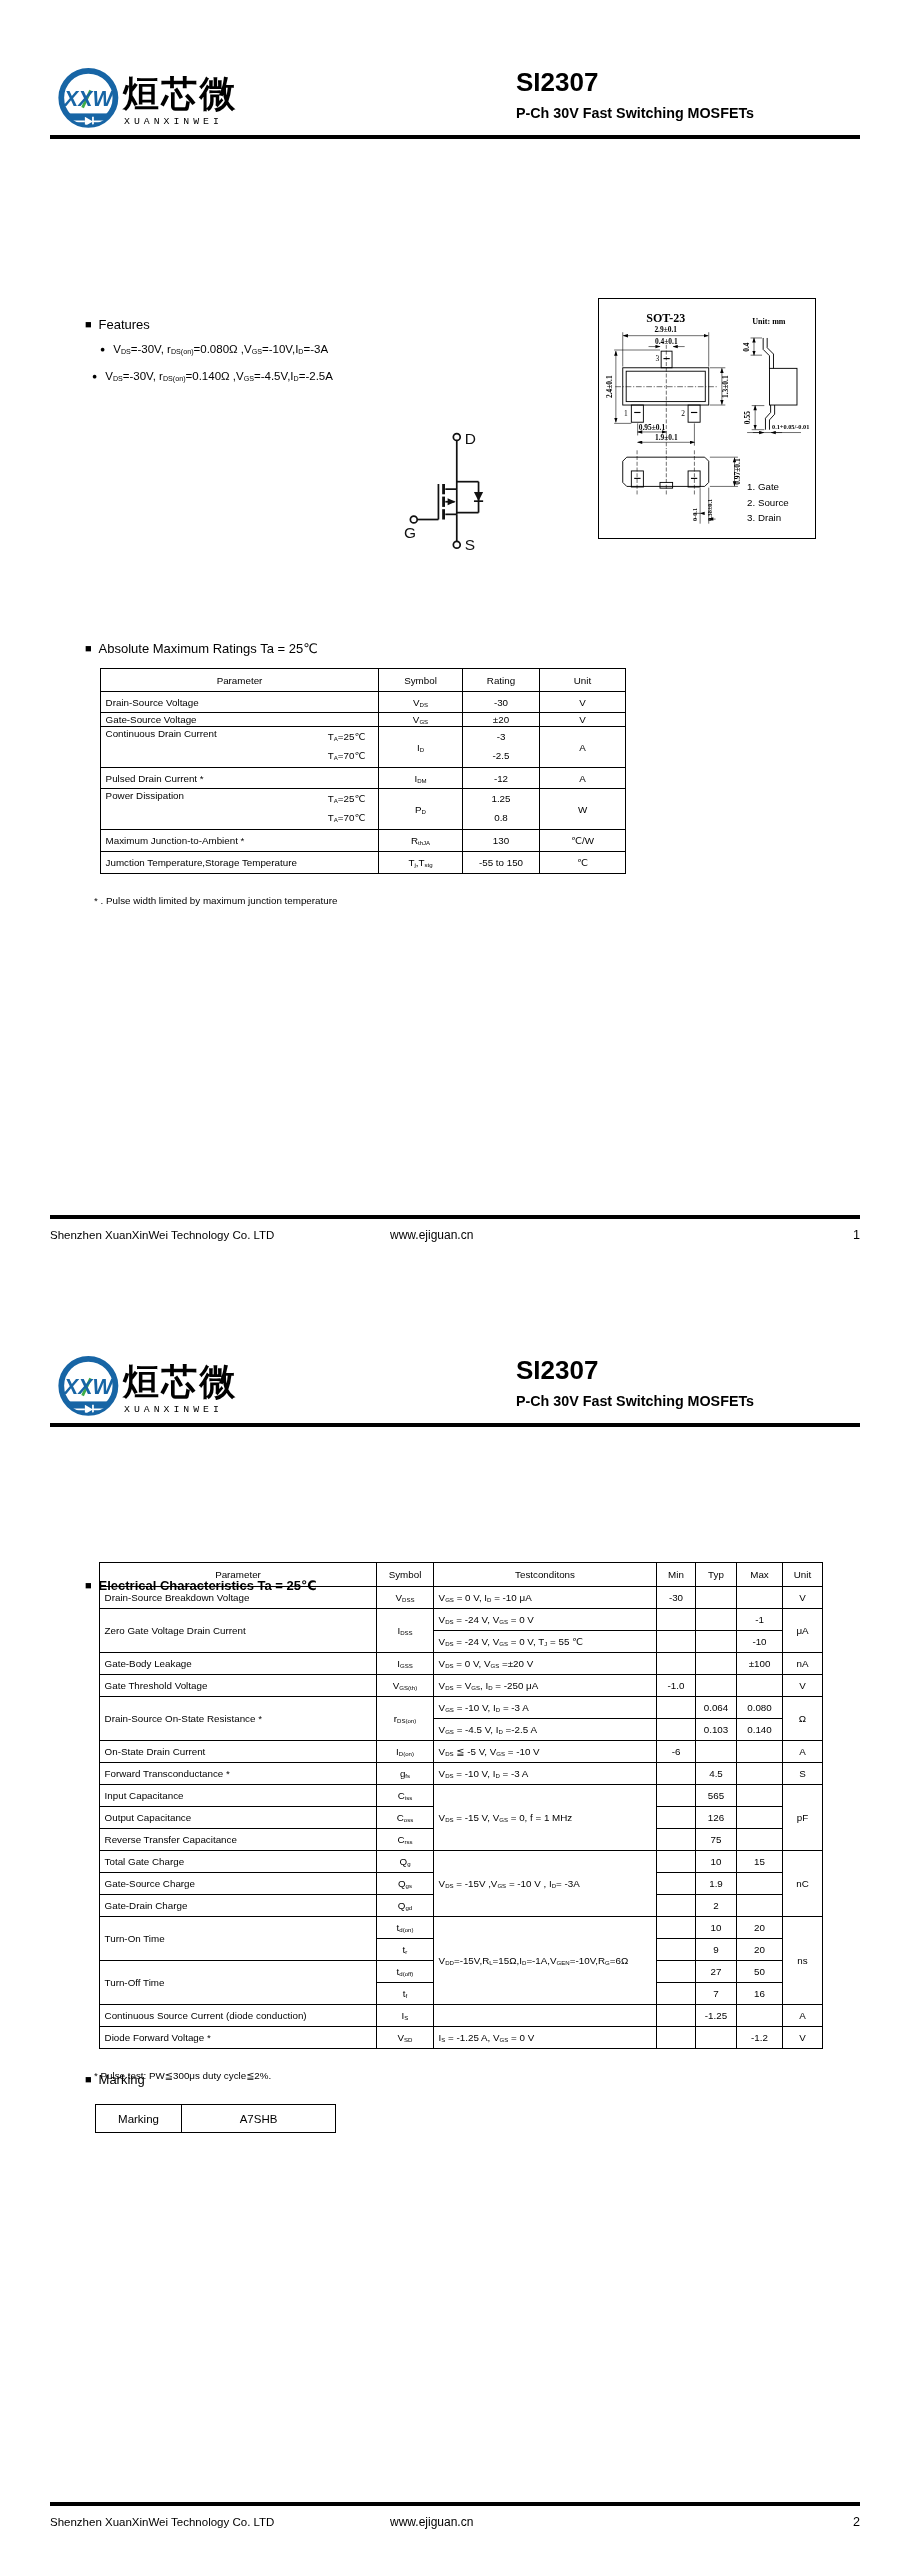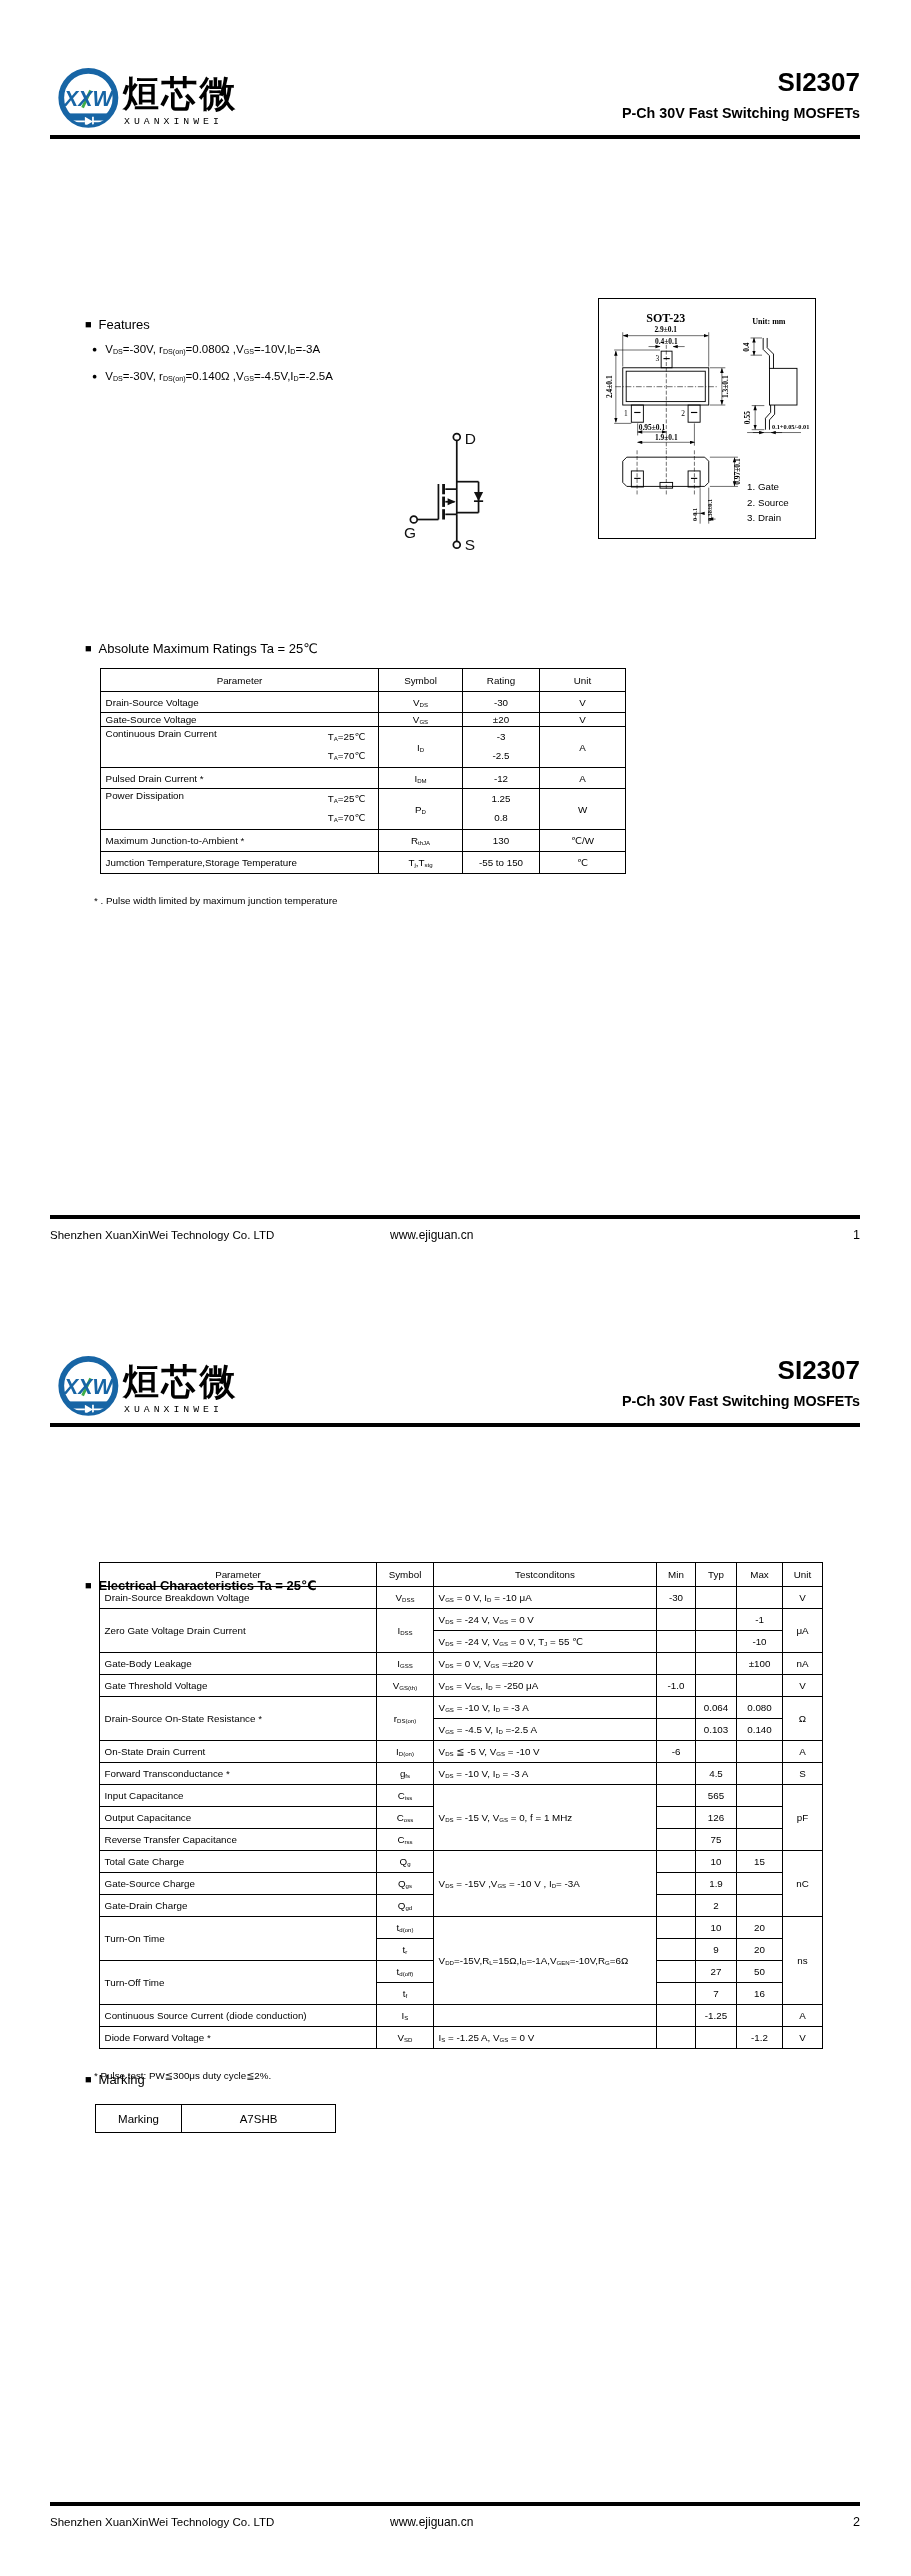--- a/index.html
+++ b/index.html
@@ -5,21 +5,21 @@
   html,body{margin:0;padding:0;background:#fff;}
   #canvas{position:relative;width:912px;height:2576px;background:#fff;color:#000;
           font-family:"Liberation Sans","DejaVu Sans",sans-serif;}
   .abs{position:absolute;}
   .rule{background:#000;height:4px;}
   sub{font-size:0.62em;vertical-align:-0.12em;letter-spacing:0;}
   .logo-cn{font-size:36px;font-weight:bold;letter-spacing:2.3px;font-family:"DejaVu Sans","Liberation Sans",sans-serif;}
   .logo-en{font-size:9.8px;letter-spacing:4px;font-weight:500;font-family:Liberation Mono, monospace;}
   .pn{font-size:26px;font-weight:bold;line-height:1.1;}
   .subtitle{font-size:14.3px;font-weight:bold;margin-top:8px;}
-  .hdr-right{text-align:right;}
+  .hdr-right{}
   .sec-title{font-size:13px;}
   .sec-title::before{content:"■";font-size:11px;margin-right:6.9px;position:relative;top:-1.1px;}
   .feat{font-size:11.5px;}
   .feat::before{content:"●";font-size:8.6px;margin-right:8px;position:relative;top:-1.1px;}
   table.t{border-collapse:collapse;table-layout:fixed;border:1.7px solid #000;font-size:9.8px;}
   table.t td,table.t th{border:1.1px solid #000;padding:0 4.6px;vertical-align:middle;font-weight:normal;overflow:hidden;}
   td.c,th.c{text-align:center;padding:0 1.1px;}
   td.l{text-align:left;}
   .pcell{display:flex;justify-content:space-between;align-items:flex-start;}
   .pcell .conds{text-align:right;padding-right:8px;line-height:1.9;}
@@ -58,21 +58,21 @@
     </svg>
     <div class="abs logo-cn" style="left:123px;top:70px;">烜芯微</div>
     <div class="abs logo-en" style="left:124px;top:116px;">XUANXINWEI</div>
     <div class="abs hdr-right" style="left:516px;top:68px;width:344px;">
       <div class="pn">SI2307</div>
       <div class="subtitle">P-Ch 30V Fast Switching MOSFETs</div>
     </div>
     <div class="abs rule" style="left:50px;top:135px;width:810px;"></div>
 
     <div class="abs sec-title" style="left:85px;top:317px;">Features</div>
-    <div class="abs feat" style="left:92px;top:343px;">V<sub>DS</sub>=-30V, r<sub>DS(on)</sub>=0.080Ω ,V<sub>GS</sub>=-10V,I<sub>D</sub>=-3A</div>
+    <div class="abs feat" style="left:100px;top:343px;">V<sub>DS</sub>=-30V, r<sub>DS(on)</sub>=0.080Ω ,V<sub>GS</sub>=-10V,I<sub>D</sub>=-3A</div>
     <div class="abs feat" style="left:92px;top:370px;">V<sub>DS</sub>=-30V, r<sub>DS(on)</sub>=0.140Ω ,V<sub>GS</sub>=-4.5V,I<sub>D</sub>=-2.5A</div>
 
     <svg class="abs" style="left:388px;top:426px;" width="149" height="132" viewBox="0 0 260 220">
       <g stroke="#111" stroke-width="3" fill="none">
         <circle cx="120" cy="14" r="6"></circle>
         <line x1="120" y1="20" x2="120" y2="105"></line>
         <line x1="100" y1="105" x2="120" y2="105"></line>
         <line x1="100" y1="127" x2="116" y2="127"></line>
         <line x1="100" y1="149" x2="120" y2="149"></line>
         <line x1="120" y1="105" x2="120" y2="149"></line>

